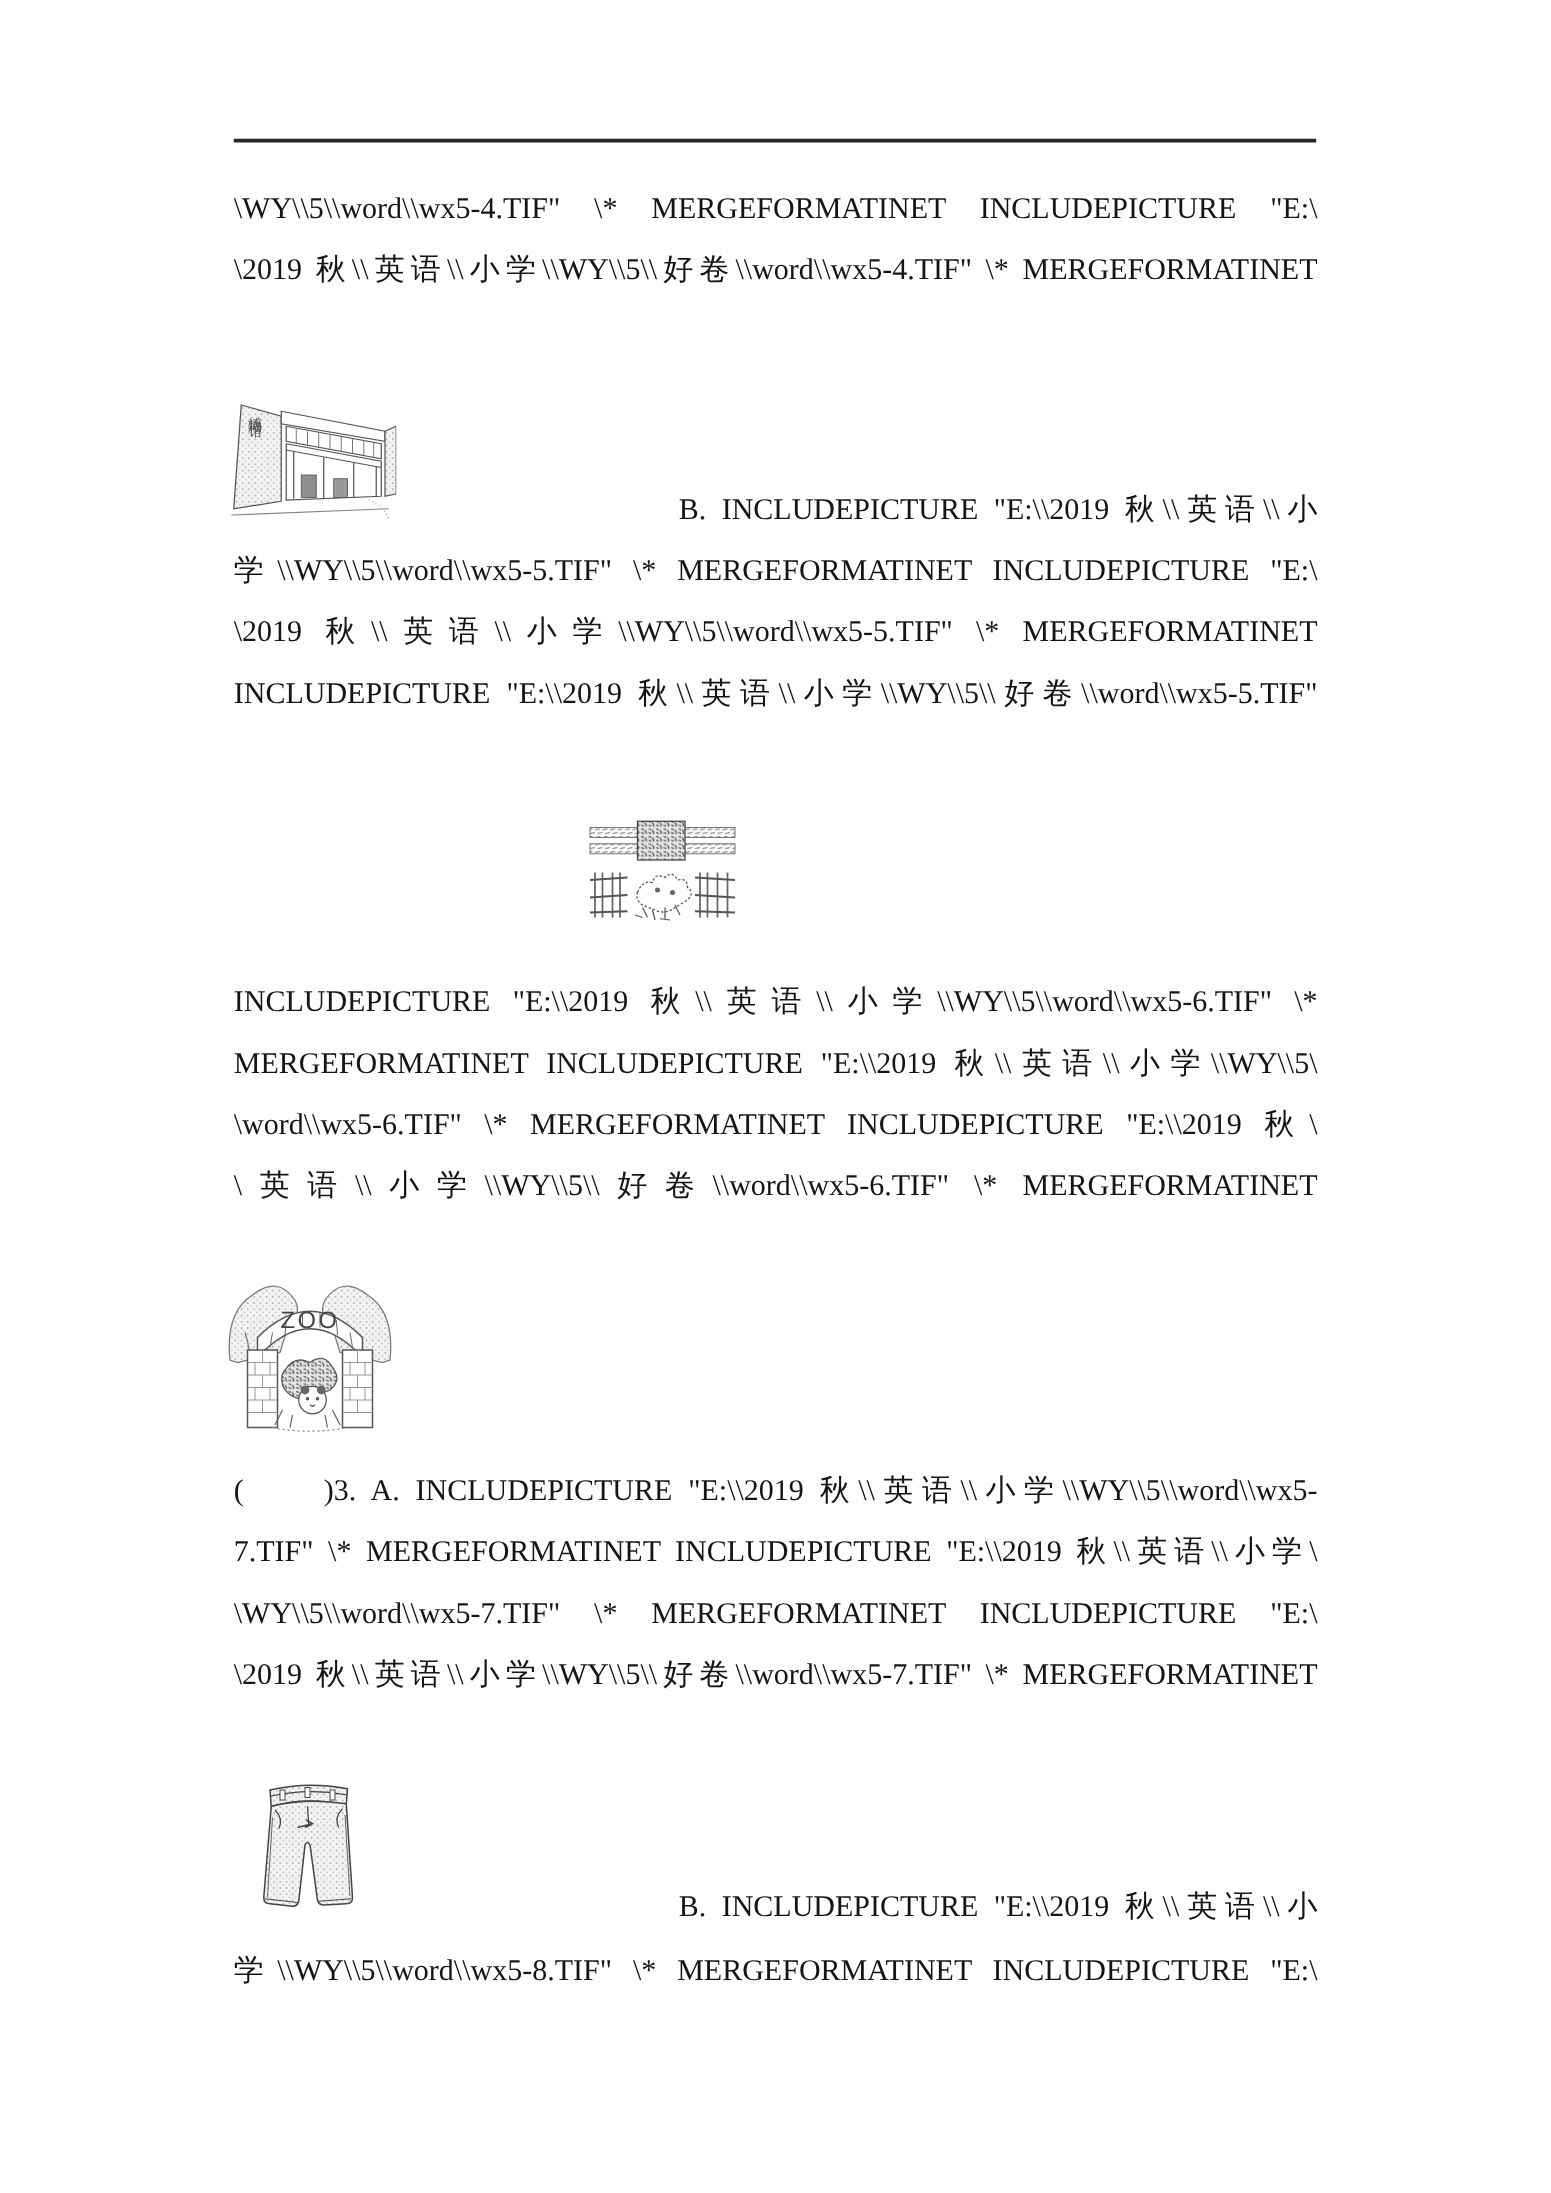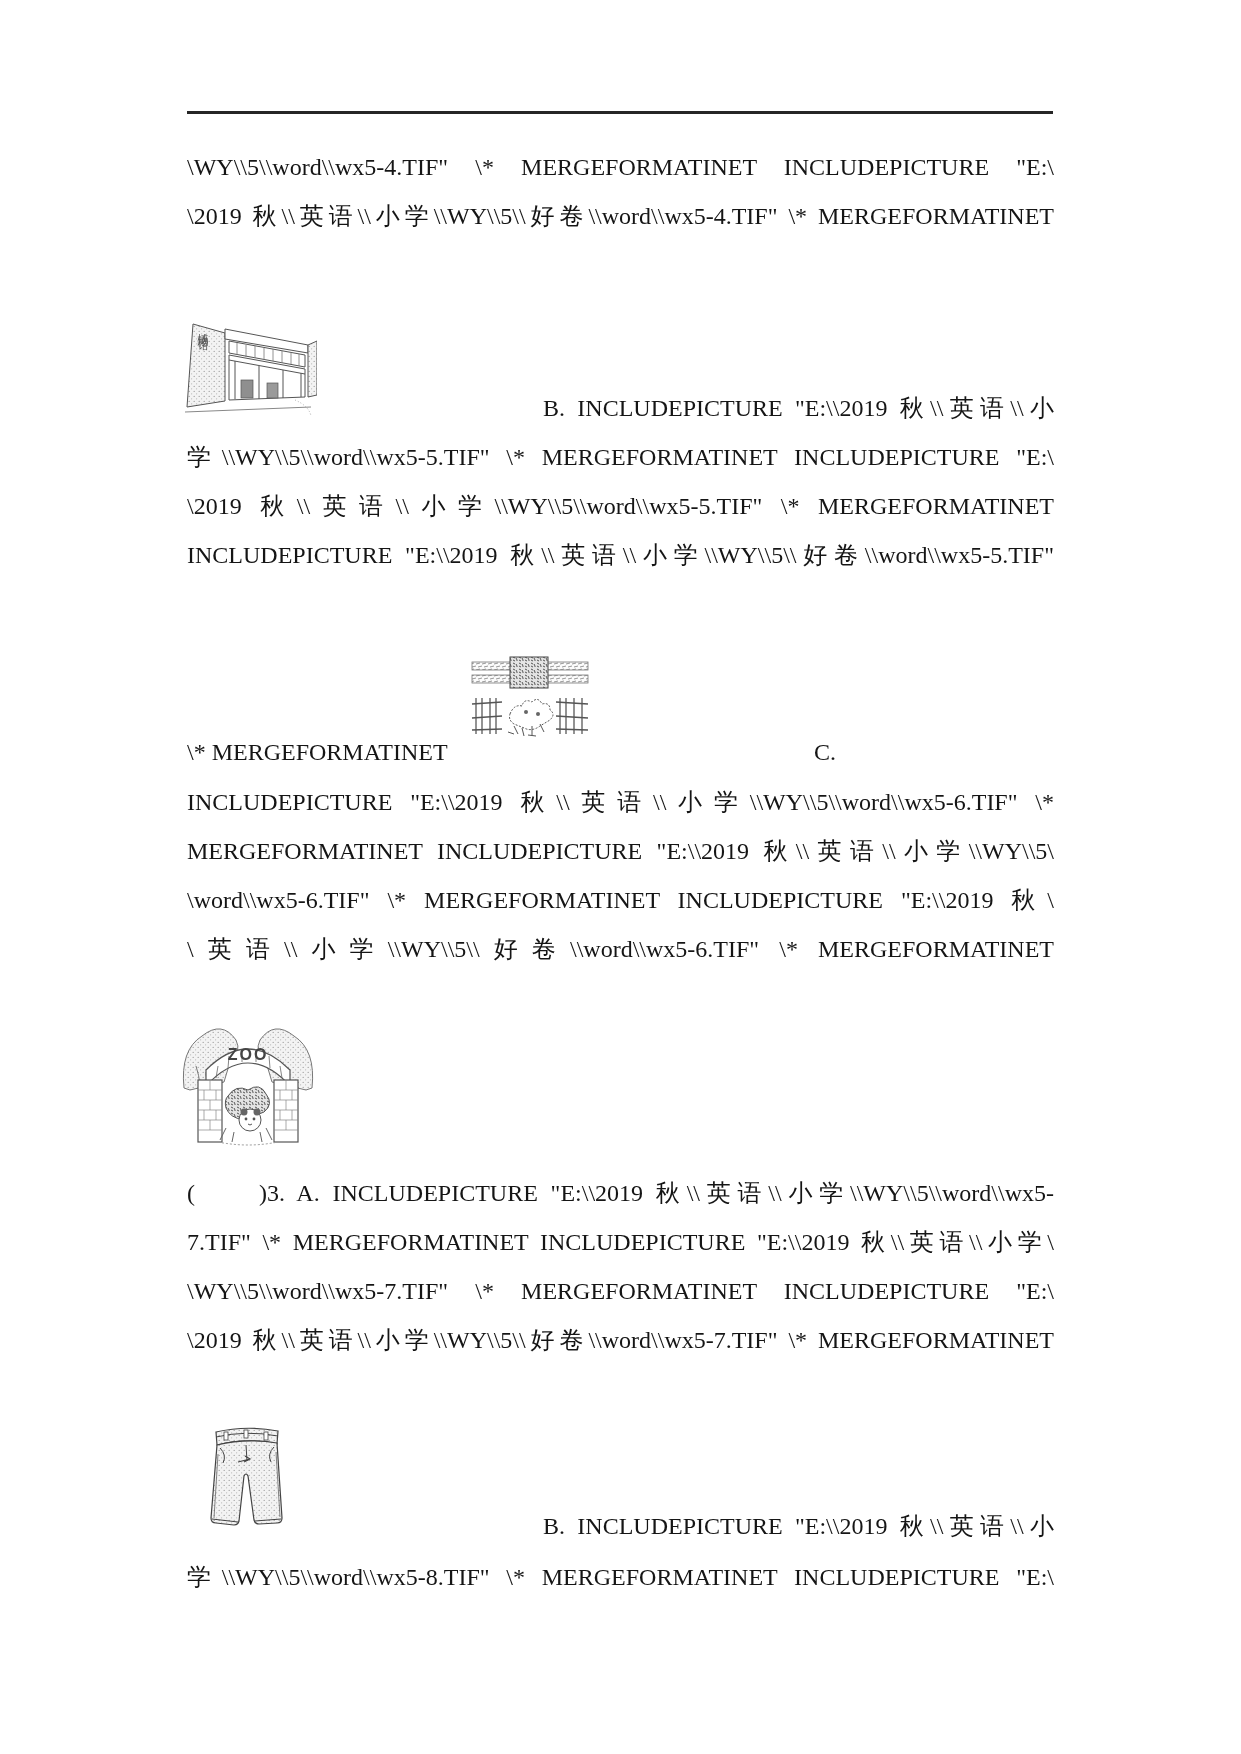--- a/index.html
+++ b/index.html
@@ -27,22 +27,22 @@
   .img { position: absolute; }
   .img svg { display: block; }
   .vlabel {
     position: absolute; left: 12px; top: 24px;
     writing-mode: vertical-rl; text-orientation: upright;
     font-size: 11px; letter-spacing: 3px; color: #555;
     font-family: "Liberation Serif", serif;
   }
   .zoo-label {
     position: absolute; left: 50%; top: 30px; transform: translateX(-50%);
-    font-size: 16px; letter-spacing: 2px; color: #444;
-    font-family: "Liberation Sans", sans-serif; font-weight: bold;
+    font-size: 19px; letter-spacing: 2px; color: #444;
+    font-family: "Liberation Sans", sans-serif; font-weight: normal;
   }
   .defs-holder { position: absolute; width: 0; height: 0; overflow: hidden; }
 </style>
 </head>
 <body>
 
 <div class="page">
 
   <svg class="defs-holder" aria-hidden="true">
     <defs>
@@ -98,24 +98,20 @@
       <path d="M6 42 l0 36 M12 42 l0 36 M20 42 l0 36 M26 42 l0 36" stroke="#666" stroke-width="1.4"></path>
       <path d="M2 48 L32 46 M2 62 L32 60 M2 74 L32 73" stroke="#555" stroke-width="1.6"></path>
       <path d="M90 42 l0 36 M96 42 l0 36 M104 42 l0 36 M112 42 l0 36" stroke="#666" stroke-width="1.4"></path>
       <path d="M86 46 L118 48 M86 60 L118 62 M86 73 L118 74" stroke="#555" stroke-width="1.6"></path>
       <path d="M40 58 q4 -10 12 -8 q2 -8 10 -4 q6 -6 10 2 q8 -2 8 6 q6 4 0 10 l-10 6 q-8 6 -16 2 l-10 -4 q-6 -4 -4 -10z" fill="none" stroke="#555" stroke-width="1" stroke-dasharray="2,1.5"></path>
       <path d="M44 70 l4 8 M52 72 l2 8 M62 70 l0 9 M70 68 l4 8 M38 76 l6 2 M58 79 l8 1" stroke="#555" stroke-width="1"></path>
       <circle cx="56" cy="56" r="2" fill="#666"></circle>
       <circle cx="68" cy="58" r="2" fill="#666"></circle>
     </svg>
   </div>
-  <div class="line noj" style="top:735px">
-    <span>\* MERGEFORMATINET</span>
-    <span class="c-opt">C.</span>
-  </div>
 
   <div class="line" style="top:785px">INCLUDEPICTURE "E:\\2019 秋\\英语\\小学\\WY\\5\\word\\wx5-6.TIF" \*</div>
   <div class="line" style="top:834px">MERGEFORMATINET INCLUDEPICTURE "E:\\2019 秋\\英语\\小学\\WY\\5\</div>
   <div class="line" style="top:883px">\word\\wx5-6.TIF" \* MERGEFORMATINET INCLUDEPICTURE "E:\\2019 秋\</div>
   <div class="line" style="top:932px">\英语\\小学\\WY\\5\\好卷\\word\\wx5-6.TIF" \* MERGEFORMATINET</div>
 
   <div class="img" style="left:182px; top:1016px">
     <svg width="132" height="132" viewBox="0 0 132 132">
       <path d="M2 72 Q-2 34 20 20 Q40 4 54 24 Q60 36 48 46 L42 66 L8 74 Z" fill="url(#dotfill)" stroke="#777" stroke-width="1"></path>
       <path d="M130 72 Q134 34 112 20 Q92 4 78 24 Q72 36 84 46 L90 66 L124 74 Z" fill="url(#dotfill)" stroke="#777" stroke-width="1"></path>

